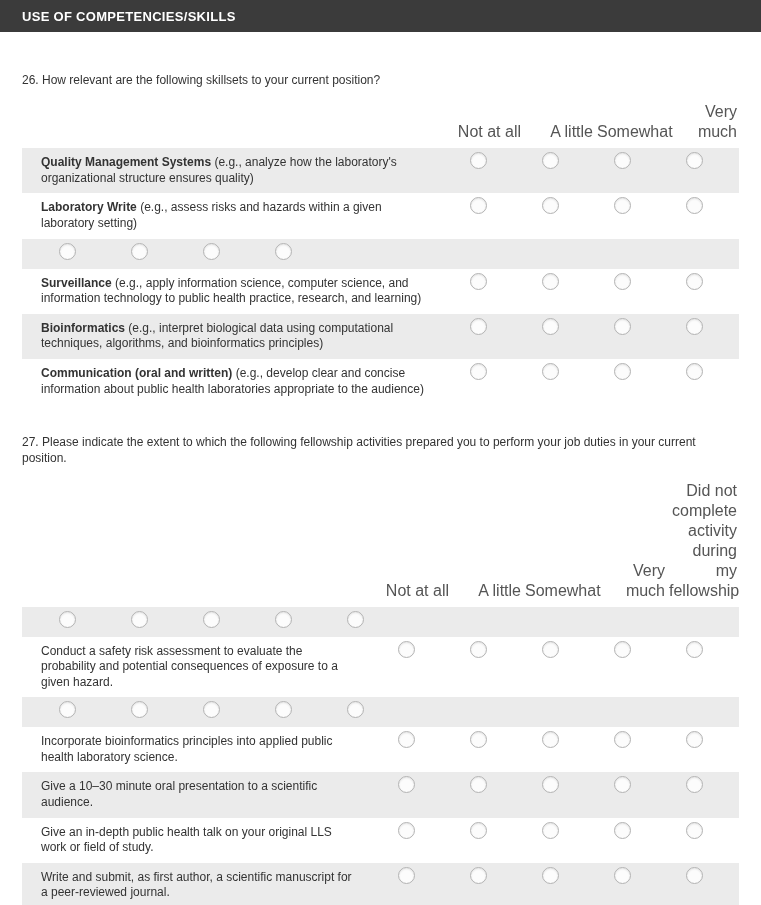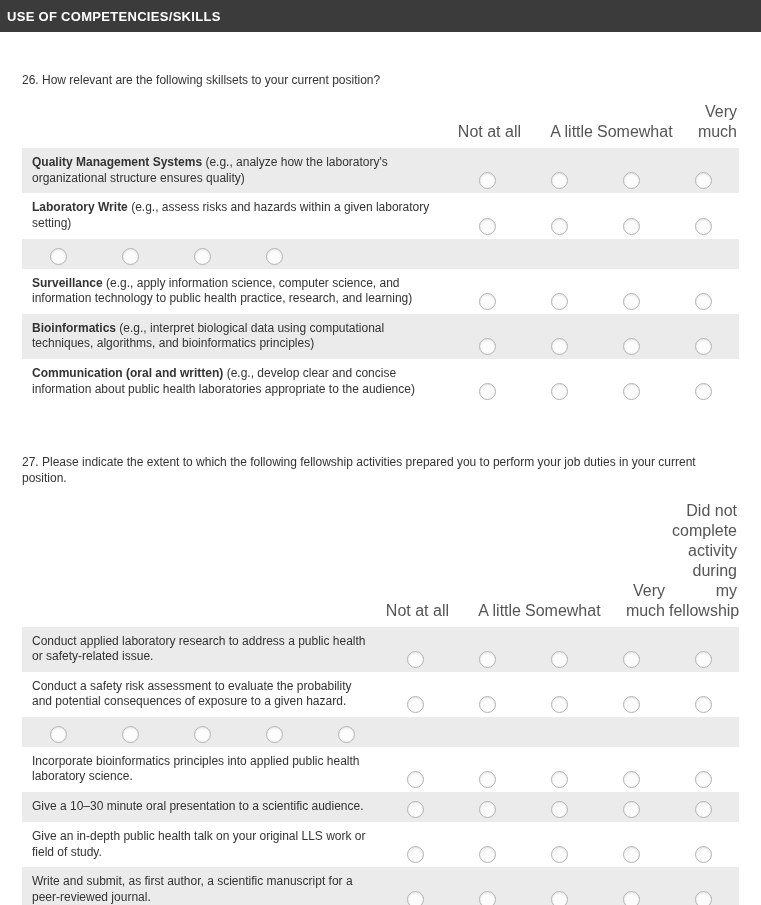--- a/index.html
+++ b/index.html
@@ -8,25 +8,25 @@
     width:761px;
     font-family:"Liberation Sans", sans-serif;
     color:#333;
   }
   .header-bar {
     background:#3b3b3b;
     color:#fff;
     font-weight:bold;
     font-size:13px;
     letter-spacing:.3px;
-    padding:9px 22px 8px 7px;
+    padding:9px 22px 8px 22px;
   }
   .content { padding:40px 22px 20px 22px; }
 
-  .question { margin-bottom:50px; }
+  .question { margin-bottom:30px; }
   .question-text {
     font-size:12px;
     color:#333;
     margin-bottom:14px;
     line-height:1.35;
   }
 
   .matrix-header {
     display:flex;
     align-items:flex-end;
@@ -38,23 +38,23 @@
     flex:0 0 72px;
     text-align:right;
     font-size:16px;
     color:#555;
     line-height:1.25;
     padding:0 2px;
   }
 
   .matrix-row {
     display:flex;
-    align-items:flex-end;
+    align-items:flex-start;
     min-height:30px;
-    padding:4px 0;
+    padding:4px 9px;
   }
   .matrix-row.striped { background:#ebebeb; }
   .row-label {
     flex:1;
     font-size:12px;
     color:#333;
     line-height:1.3;
     padding:3px 12px 3px 10px;
   }
   .row-label b { font-weight:bold; }
@@ -192,21 +192,20 @@
     <div class="matrix">
         <div class="matrix-header">
           <div class="spacer"></div>
           <div class="col-head">Not at all</div>
           <div class="col-head">A little</div>
           <div class="col-head">Somewhat</div>
           <div class="col-head">Very much</div>
           <div class="col-head">Did not complete activity during my fellowship</div>
         </div>
         <div class="matrix-row striped">
-          <div class="row-label">Conduct applied laboratory research to address a public health or safety-related issue.</div>
           <div class="option-cell">
             <span class="radio"></span>
           </div>
           <div class="option-cell">
             <span class="radio"></span>
           </div>
           <div class="option-cell">
             <span class="radio"></span>
           </div>
           <div class="option-cell">

